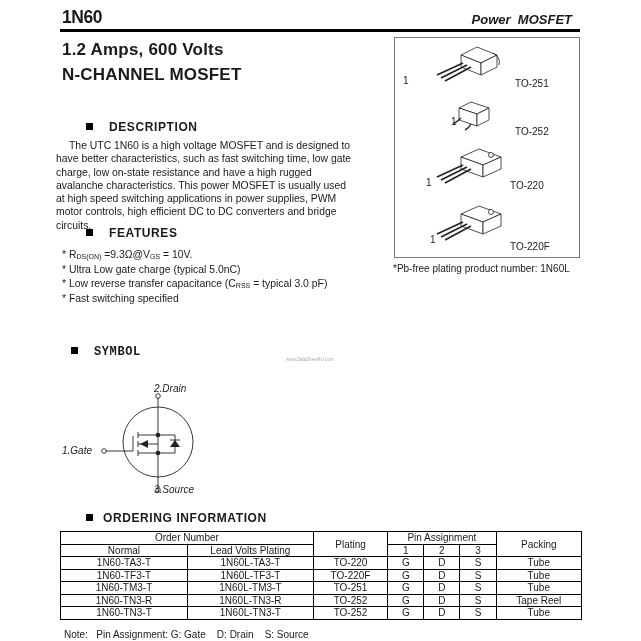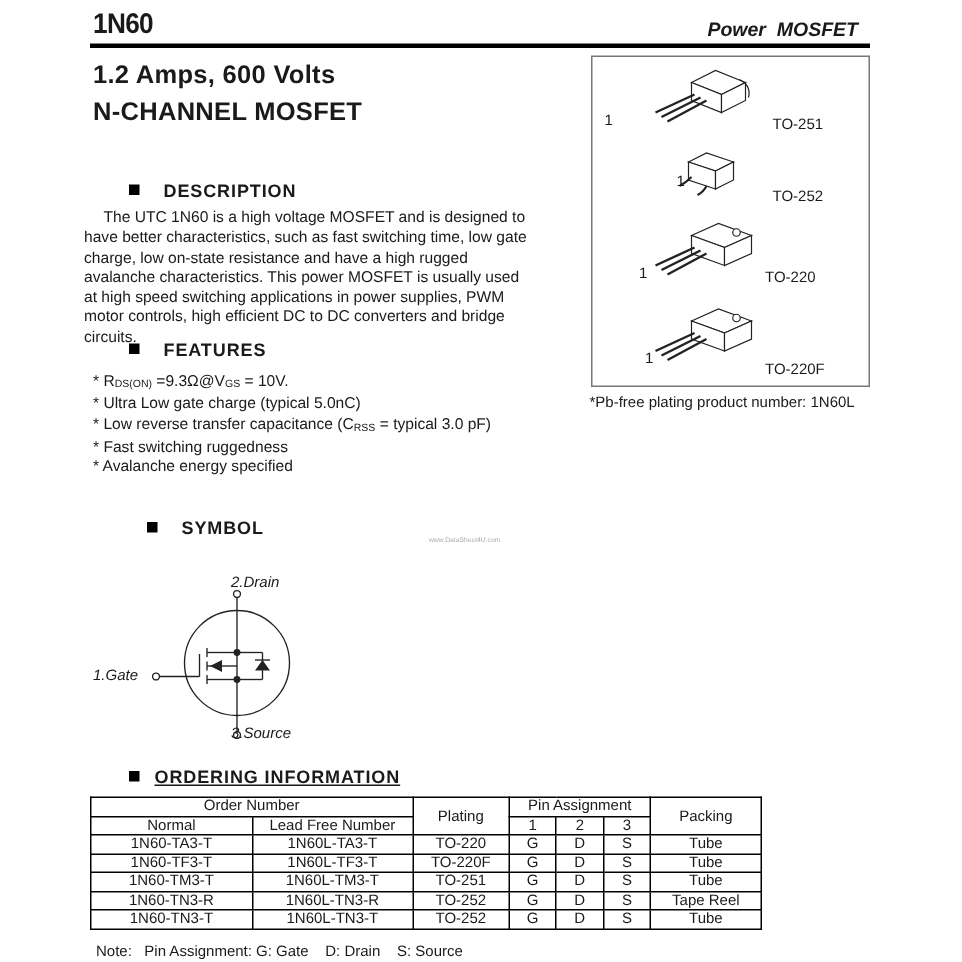--- a/index.html
+++ b/index.html
@@ -15,21 +15,21 @@
   .section-title .sq { display:inline-block; width:7px; height:7px; background:#000; margin-right:16px; vertical-align:1px; }
   .desc { left:56px; top:139px; width:300px; font-size:10.4px; line-height:13.3px; }
   .desc p { margin:0; text-indent:13px; }
   .features { left:62px; top:248px; font-size:10.4px; line-height:13.3px; margin:0; padding:0; list-style:none; }
   .features li sub { font-size:7px; vertical-align:-1px; }
   .pkg-box { left:394px; top:37px; width:186px; height:221px; border:1.5px solid #777; box-sizing:border-box; }
   .pkg-label { font-size:10px; }
   .pbfree { left:393px; top:263px; font-size:10px; }
   .watermark { left:286px; top:357px; font-size:4.5px; color:#aaa; }
   .sym-label { font-size:10px;font-style:italic; }
-  table.order { position:absolute; left:60px; top:531px; border-collapse:collapse; font-size:10px; width:448px; }
+  table.order { position:absolute; left:60px; top:531px; border-collapse:collapse; font-size:10px; width:522px; }
   table.order td, table.order th { border:1px solid #000; font-weight:normal; text-align:center; padding:0; height:11.5px; line-height:11px; }
   table.order { border:1.5px solid #444; }
   .note { left:64px; top:629px; font-size:10px; }
 </style>
 </head>
 <body>
 
 <div class="abs part-number">1N60</div>
 <div class="abs category" style="white-space:pre">Power  MOSFET</div>
 <div class="abs header-rule"></div>
@@ -44,22 +44,21 @@
   <p>The UTC 1N60 is a high voltage MOSFET and is designed to have better characteristics, such as fast switching time, low gate charge, low on-state resistance and have a high rugged avalanche characteristics. This power MOSFET is usually used at high speed switching applications in power supplies, PWM motor controls, high efficient DC to DC converters and bridge circuits.</p>
 </div>
 
 <div class="abs section-title" style="left:62px;top:226px;">
   <span class="sq"></span><span>FEATURES</span>
 </div>
 <ul class="abs features">
   <li><span>* R</span><sub>DS(ON)</sub><span> =9.3Ω@V</span><sub>GS</sub><span> = 10V.</span></li>
   <li>* Ultra Low gate charge (typical 5.0nC)</li>
   <li><span>* Low reverse transfer capacitance (C</span><sub>RSS</sub><span> = typical 3.0 pF)</span></li>
-  <li>* Fast switching ruggedness</li>
-  <li>* Avalanche energy specified</li>
+  <li>* Fast switching specified</li>
 </ul>
 
 <div class="abs pkg-box">
 
   <svg class="abs" style="left:30px;top:5px" width="80" height="45">
     <g fill="#fff" stroke="#222" stroke-width="0.8">
       <polygon points="36,12 52,4 72,12 56,20"></polygon>
       <polygon points="36,12 56,20 56,32 36,24"></polygon>
       <polygon points="56,20 72,12 72,24 56,32"></polygon>
       <path d="M68,10 q8,4 6,12" fill="none"></path>
@@ -114,21 +113,21 @@
       <line x1="38" y1="22" x2="12" y2="34"></line>
       <line x1="42" y1="24" x2="16" y2="37"></line>
       <line x1="46" y1="26" x2="20" y2="40"></line>
     </g>
   </svg>
   <span class="abs pkg-label" style="left:35px;top:196px">1</span>
   <span class="abs pkg-label" style="left:115px;top:203px">TO-220F</span>
 </div>
 <div class="abs pbfree">*Pb-free plating product number: 1N60L</div>
 
-<div class="abs section-title" style="left:74px;top:345px;">
+<div class="abs section-title" style="left:47px;top:345px;font-family:Liberation Mono, monospace;">
   <span class="sq"></span><span>SYMBOL</span>
 </div>
 <div class="abs watermark">www.DataSheet4U.com</div>
 
 <svg class="abs" style="left:80px;top:380px" width="140" height="120">
   <g stroke="#222" stroke-width="0.9" fill="none">
     <circle cx="78" cy="62" r="35"></circle>
     <circle cx="78" cy="16" r="2.3" fill="#fff"></circle>
     <line x1="78" y1="18" x2="78" y2="108"></line>
     <circle cx="78" cy="110" r="2.3" fill="#fff"></circle>
@@ -148,21 +147,21 @@
   </g>
   <polygon points="60,64 68,60 68,68" fill="#222"></polygon>
   <polygon points="90,67 100,67 95,60" fill="#222"></polygon>
   <circle cx="78" cy="55" r="2.3" fill="#222"></circle>
   <circle cx="78" cy="73" r="2.3" fill="#222"></circle>
 </svg>
 <span class="abs sym-label" style="left:154px;top:383px">2.Drain</span>
 <span class="abs sym-label" style="left:62px;top:445px">1.Gate</span>
 <span class="abs sym-label" style="left:154px;top:484px">3.Source</span>
 
-<div class="abs section-title" style="left:62px;top:511px;text-decoration:underline;">
+<div class="abs section-title" style="left:62px;top:511px;">
   <span class="sq" style="margin-right:10px"></span><span>ORDERING INFORMATION</span>
 </div>
 
 <table class="order">
   <colgroup>
     <col style="width:116px">
       <col style="width:115px">
       <col style="width:68px">
     <col style="width:33px">
       <col style="width:33px">
@@ -171,21 +170,21 @@
   </colgroup>
   <thead>
     <tr>
       <th colspan="2">Order Number</th>
       <th rowspan="2">Plating</th>
       <th colspan="3">Pin Assignment</th>
       <th rowspan="2">Packing</th>
     </tr>
     <tr>
       <th>Normal</th>
-      <th>Lead Free Number</th>
+      <th>Lead Volts Plating</th>
       <th>1</th>
       <th>2</th>
       <th>3</th>
     </tr>
   </thead>
   <tbody id="order-body">
       <tr>
         <td>1N60-TA3-T</td>
         <td>1N60L-TA3-T</td>
         <td>TO-220</td>

